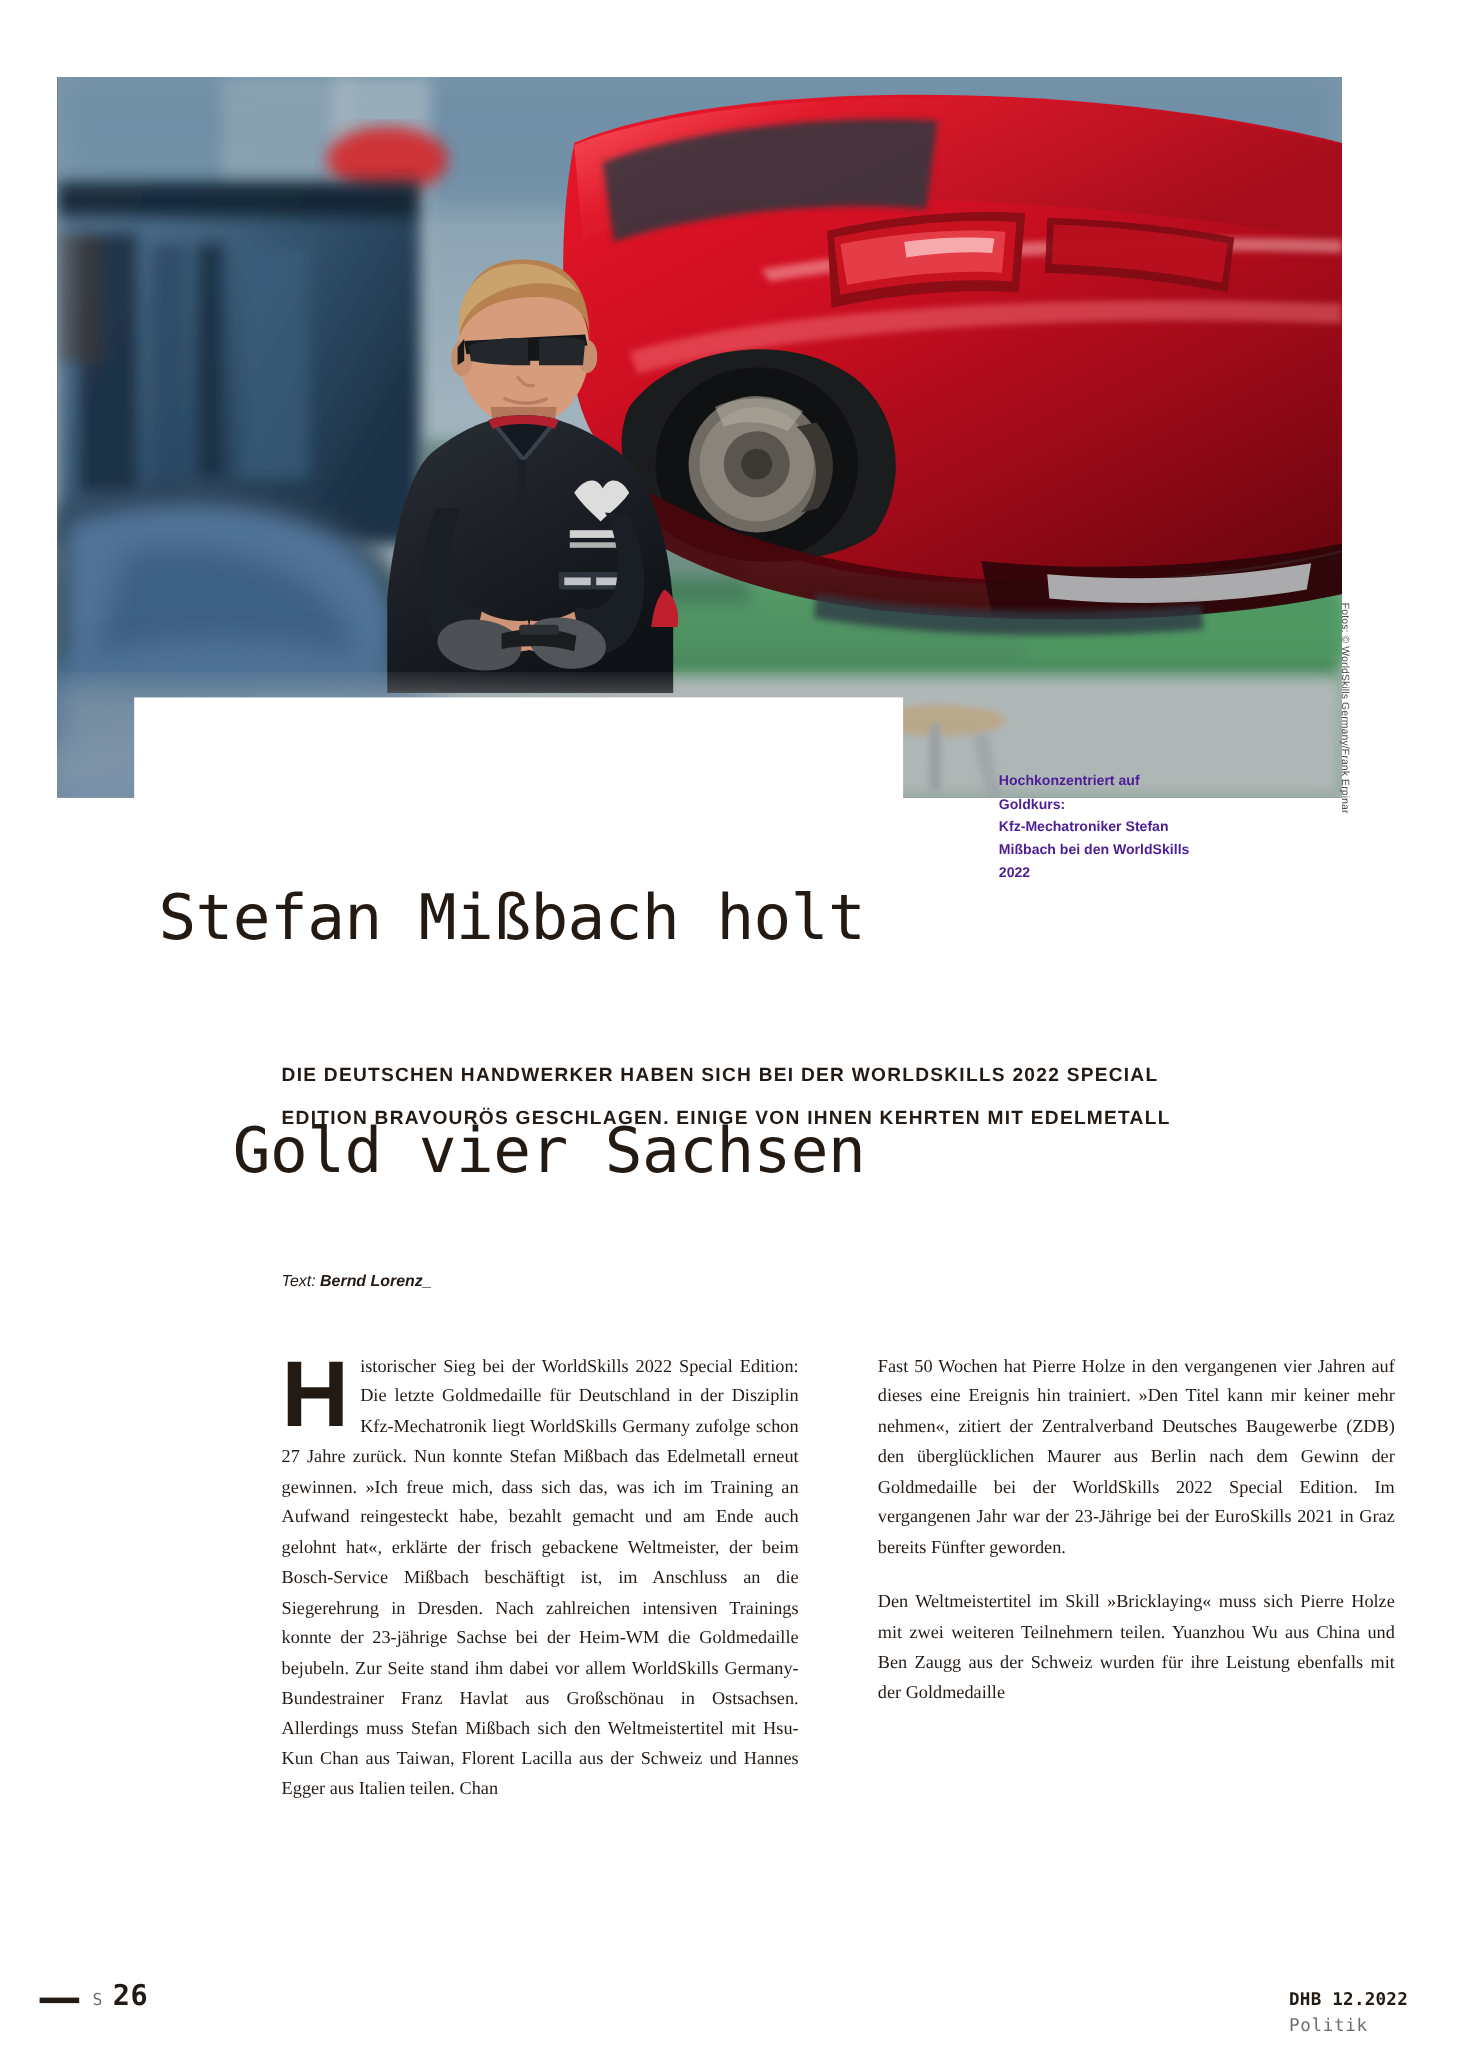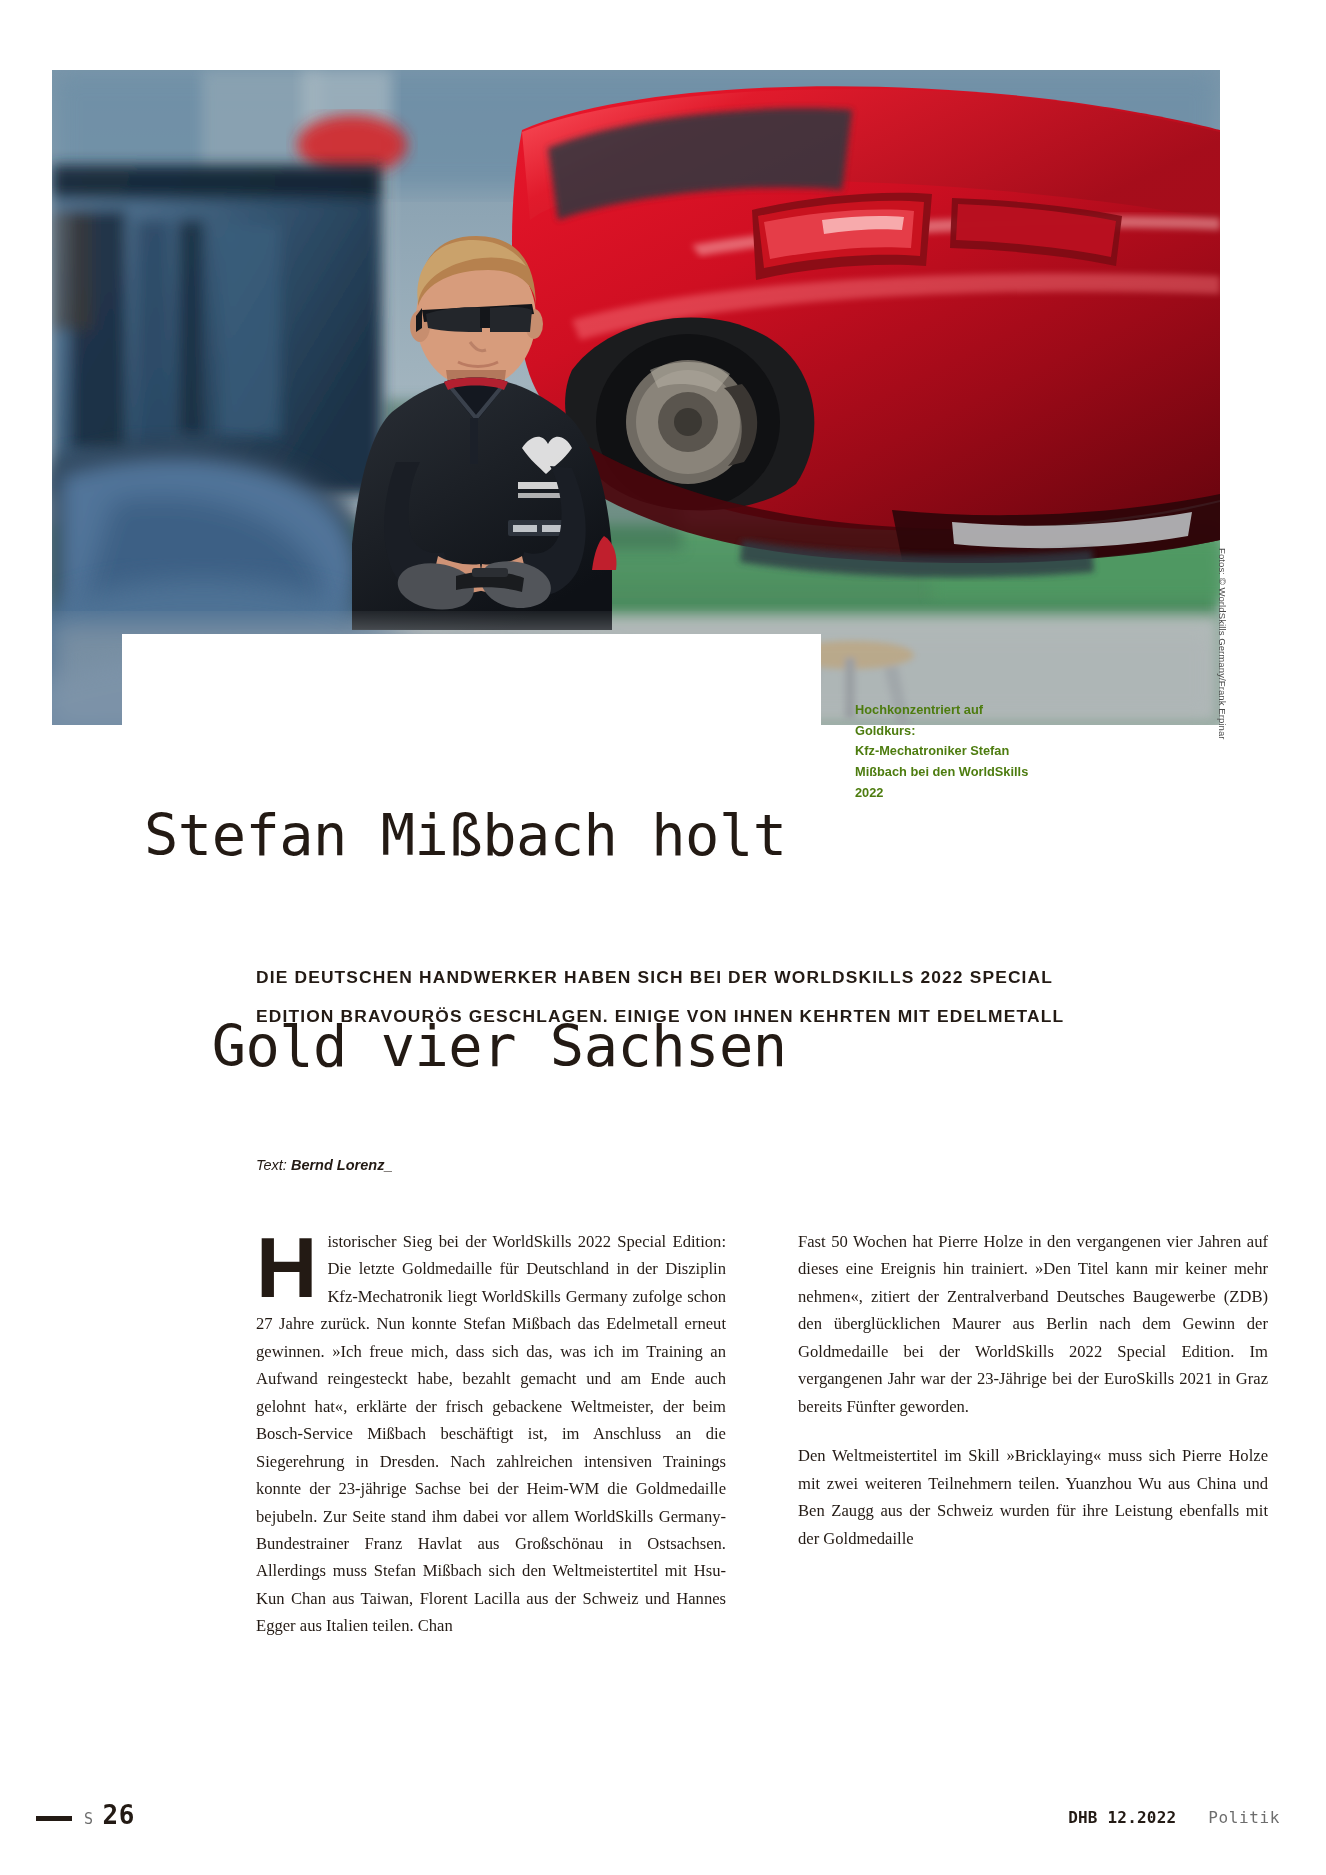--- a/index.html
+++ b/index.html
@@ -65,27 +65,27 @@
     color: #231a14;
     white-space: pre;
     margin: 0;
     text-align: right;
   }
   .headline .line { display: block; }
 
   
   .photo-caption {
     position: absolute;
-    left: 855px;
+    left: 908px;
     top: 700px;
     width: 180px;
     font-size: 12.8px;
     line-height: 1.62;
     font-weight: 700;
-    color: #4d7c0f;
+    color: #4c1d95;
     font-family: "Liberation Sans", sans-serif;
   }
   .photo-caption .cl { display: block; }
 
   
   .standfirst {
     position: absolute;
     left: 256px;
     top: 958px;
     width: 960px;
@@ -170,23 +170,24 @@
     font-weight: 700;
     color: #231a14;
     letter-spacing: 0.5px;
   }
   .footer-right {
     position: absolute;
     right: 46px;
     top: 1808px;
     display: flex;
     align-items: baseline;
-    gap: 32px;
+    gap: 4px;
     font-family: "DejaVu Sans Mono", monospace;
     font-size: 16px;
+    flex-direction: column;
   }
   .footer-right .issue { font-weight: 700; color: #231a14; letter-spacing: 0.2px; }
   .footer-right .section { font-weight: 400; color: #6d6d6d; letter-spacing: 0.6px; }
 </style>
 </head>
 <body>
 
 <div class="page">
 
   <div class="hero">

